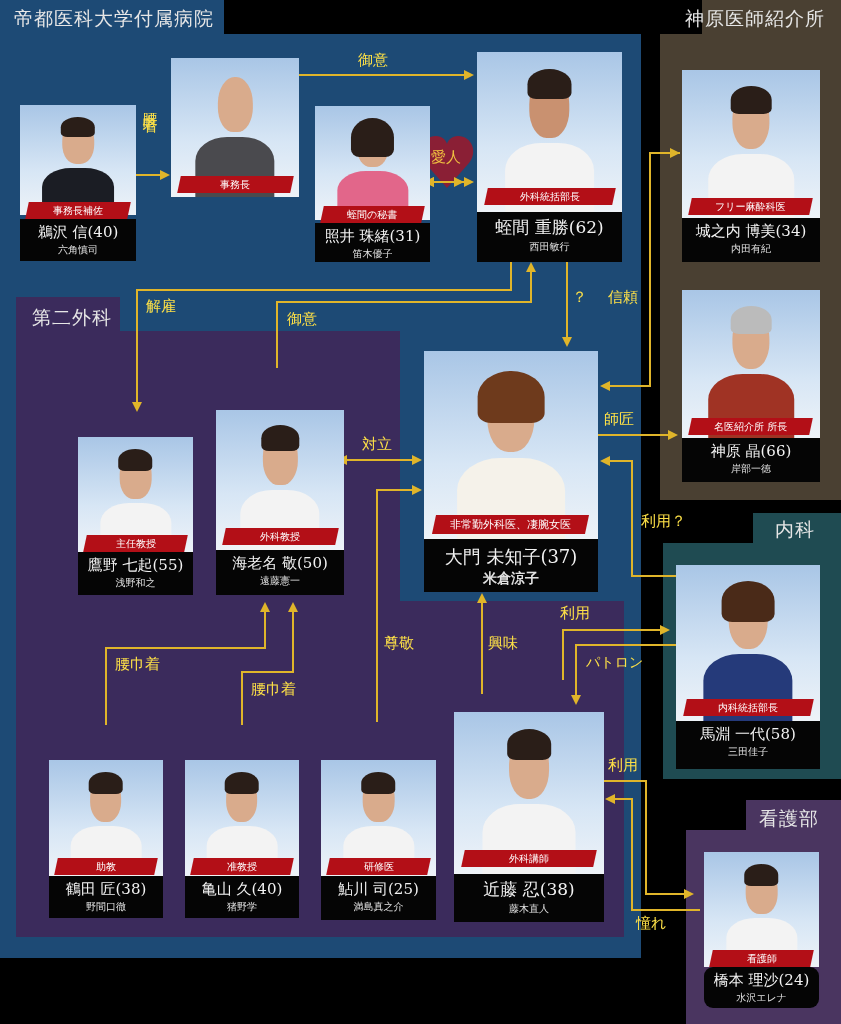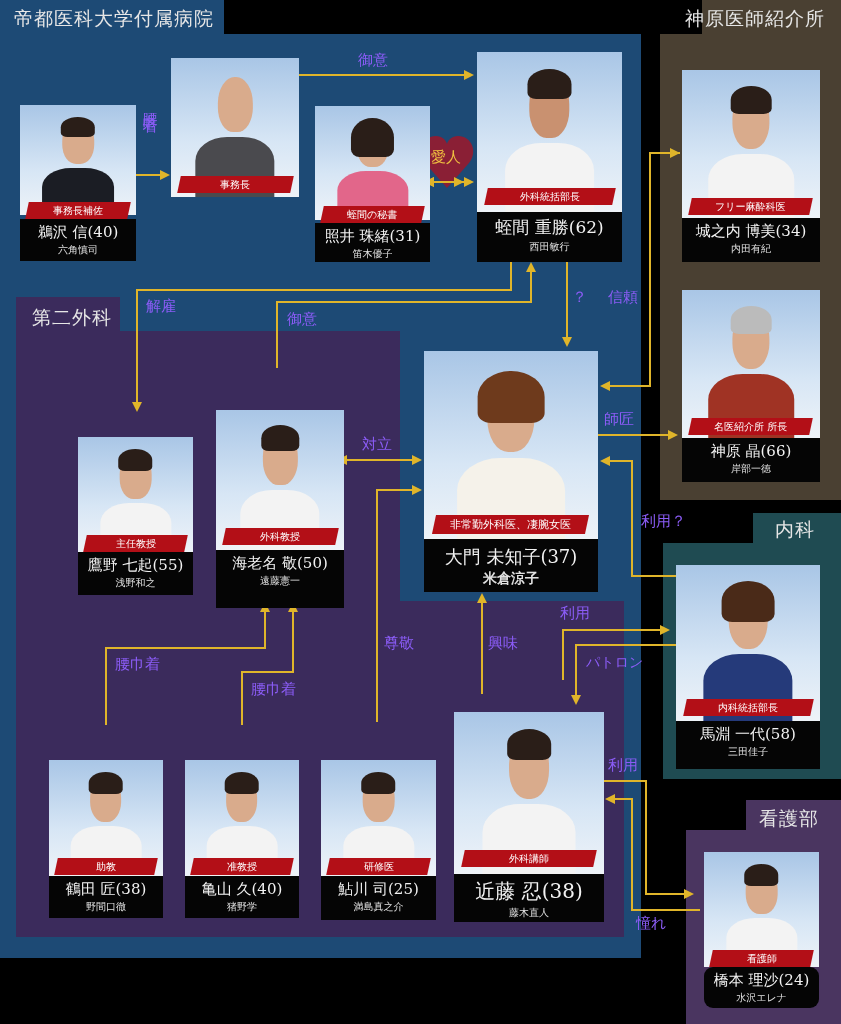--- a/index.html
+++ b/index.html
@@ -80,21 +80,21 @@
     position: absolute; left: 0; width: 100%; background: #050505; text-align: center;
   }
   .name { color: #f2f2f2; font-size: 15px; margin-top: 4px; white-space: nowrap; }
   .actor { color: #e0e0e0; font-size: 10px; margin-top: 1px; font-family: "DejaVu Sans", "Liberation Sans", sans-serif; white-space: nowrap; }
   .card.big .name { font-size: 18px; margin-top: 6px; }
   .card.big .actor { font-size: 14px; font-weight: bold; }
 
   
   svg#links { position: absolute; left: 0; top: 0; width: 841px; height: 1024px; pointer-events: none; }
   .rel-label {
-    position: absolute; color: #8b5cf6; font-size: 15px; white-space: nowrap;
+    position: absolute; color: #fde047; font-size: 15px; white-space: nowrap;
     font-family: "DejaVu Serif", "Liberation Serif", serif;
   }
   .rel-label.vert { writing-mode: vertical-rl; letter-spacing: 2px; }
   .heart-label { position:absolute; left: 431px; top: 148px; color:#f0c040; font-size: 15px; }
 </style>
 </head>
 <body>
 
 <div class="region" id="hospital">
   <div class="bg1"></div>
@@ -301,21 +301,21 @@
 
 <div class="card" style="left:216px;top:410px;width:128px;height:185px;">
   <div class="photo" style="height:140px;">
     <div class="silhouette">
         <div class="body"></div>
         <div class="head"></div>
         <div class="hair"></div>
       </div>
   </div>
   <div class="role" style="top:118px;"><span>外科教授</span></div>
-  <div class="nameplate" style="top:140px;height:58px;">
+  <div class="nameplate" style="top:140px;height:45px;">
     <div class="name">海老名 敬(50)</div>
     <div class="actor">遠藤憲一</div>
   </div>
 </div>
 
 <div class="card big" style="left:424px;top:351px;width:174px;height:241px;">
   <div class="photo" style="height:188px;">
     <div class="silhouette">
         <div class="body" style="background:#f5f2ea"></div>
         <div class="head"></div>
@@ -392,21 +392,21 @@
 <div class="card" style="left:454px;top:712px;width:150px;height:210px;">
   <div class="photo" style="height:162px;">
     <div class="silhouette">
         <div class="body"></div>
         <div class="head"></div>
         <div class="hair"></div>
       </div>
   </div>
   <div class="role" style="top:138px;"><span>外科講師</span></div>
   <div class="nameplate" style="top:162px;height:48px;">
-    <div class="name" style="font-size:20px">近藤 忍(38)</div>
+    <div class="name" style="font-size:17px">近藤 忍(38)</div>
     <div class="actor">藤木直人</div>
   </div>
 </div>
 
 <div class="card" style="left:704px;top:852px;width:115px;height:156px;">
   <div class="photo" style="height:115px;">
     <div class="silhouette">
         <div class="body"></div>
         <div class="head"></div>
         <div class="hair"></div>

